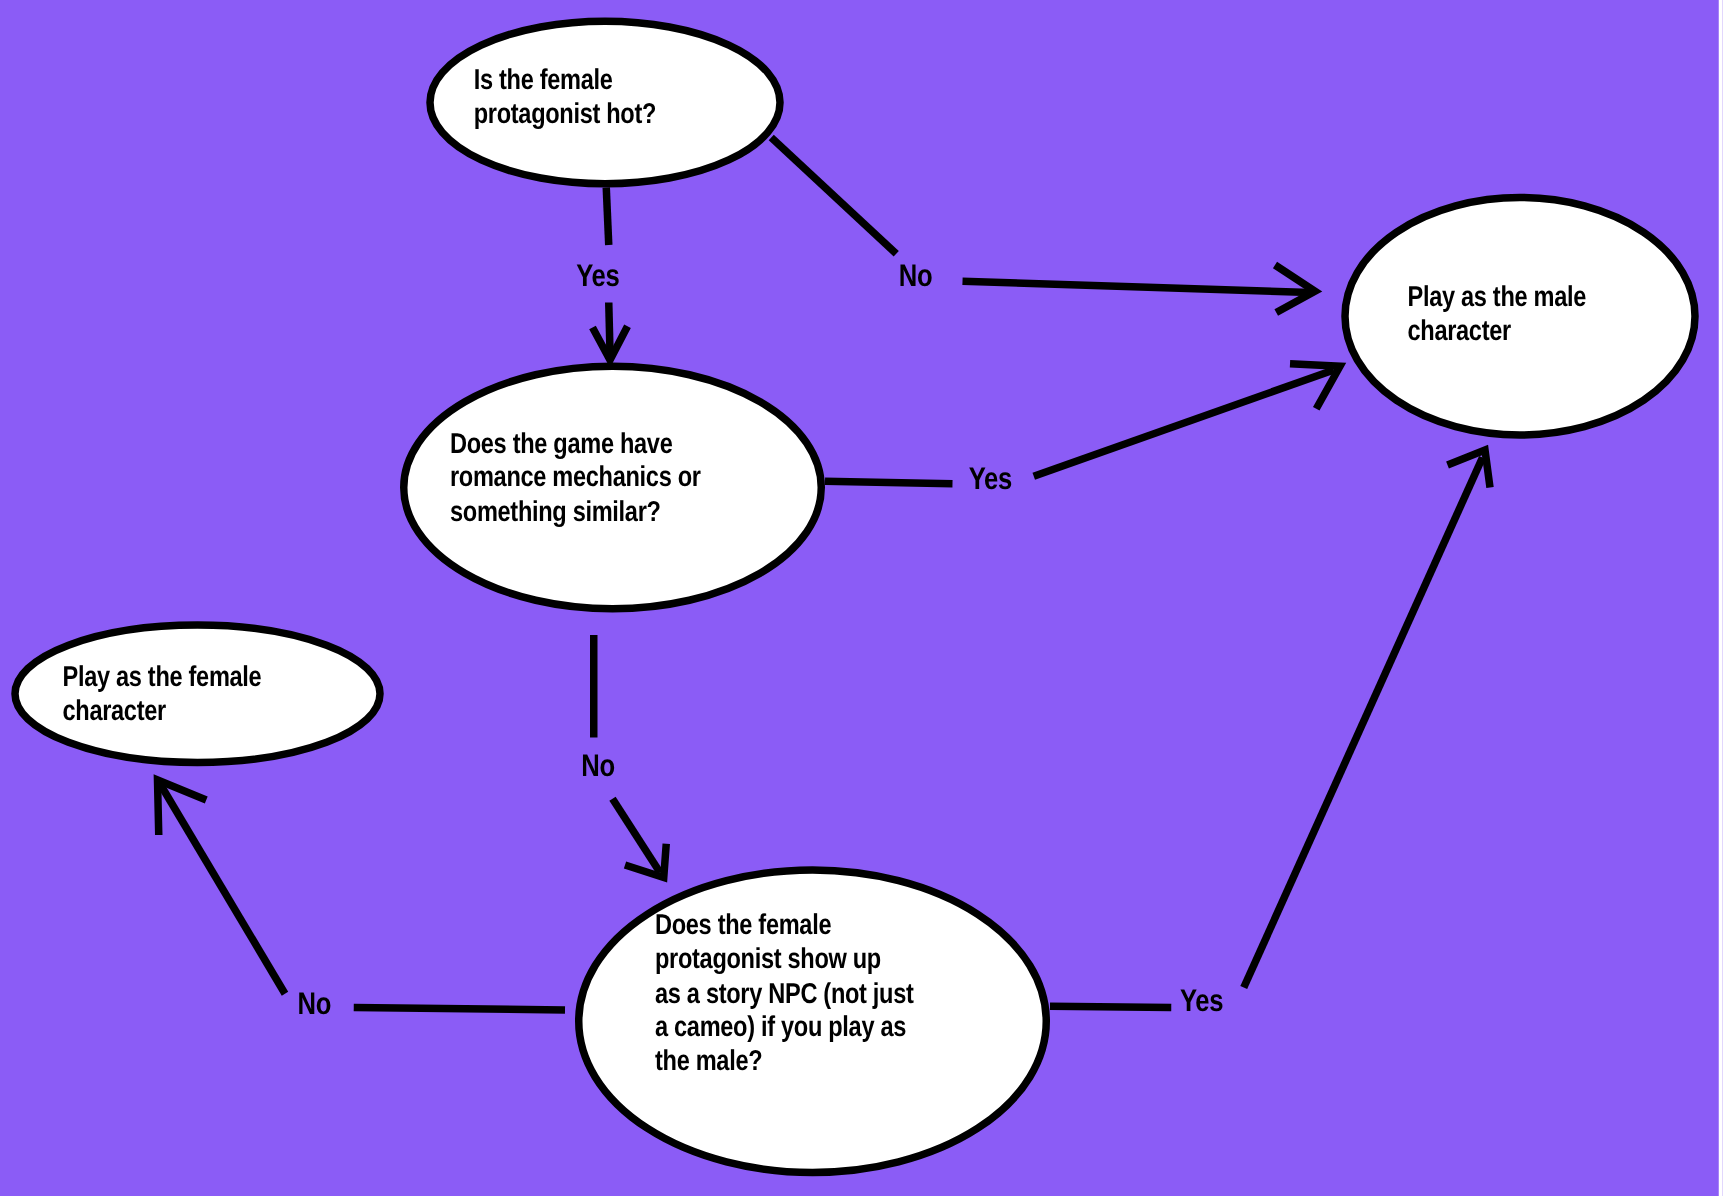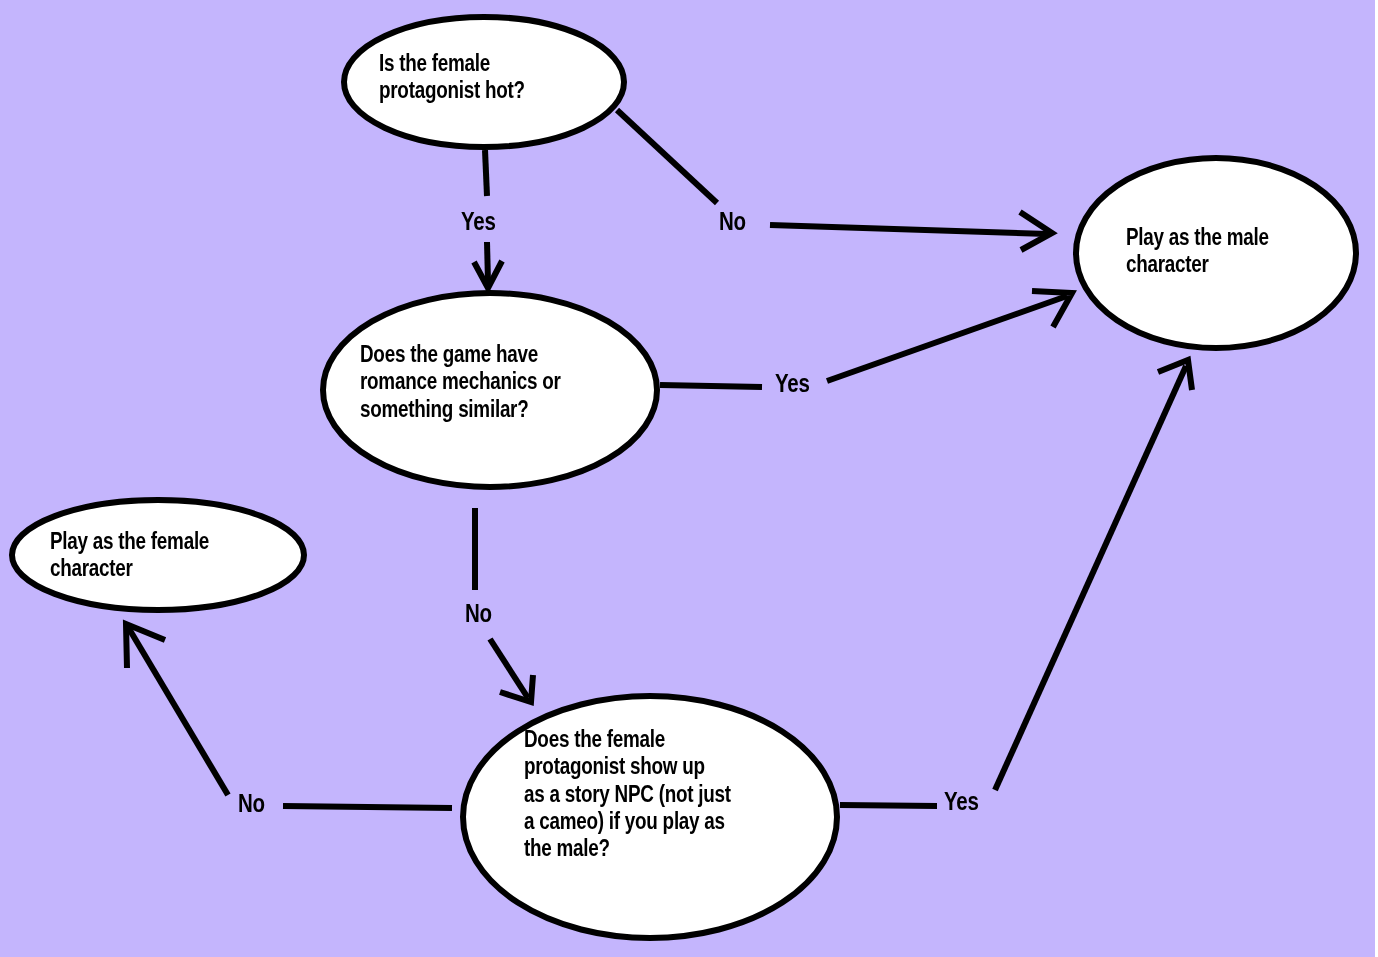--- a/index.html
+++ b/index.html
@@ -5,21 +5,21 @@
 <style>
   html, body {
     margin: 0;
     padding: 0;
     background: #ffffff;
   }
   #canvas {
     position: relative;
     width: 1375px;
     height: 957px;
-    background: #c4b5fd;
+    background: #8b5cf6;
     overflow: hidden;
     font-family: "Liberation Sans", sans-serif;
   }
   #flow-svg {
     position: absolute;
     top: 0;
     left: 0;
     width: 1378px;
     height: 957px;
   }

